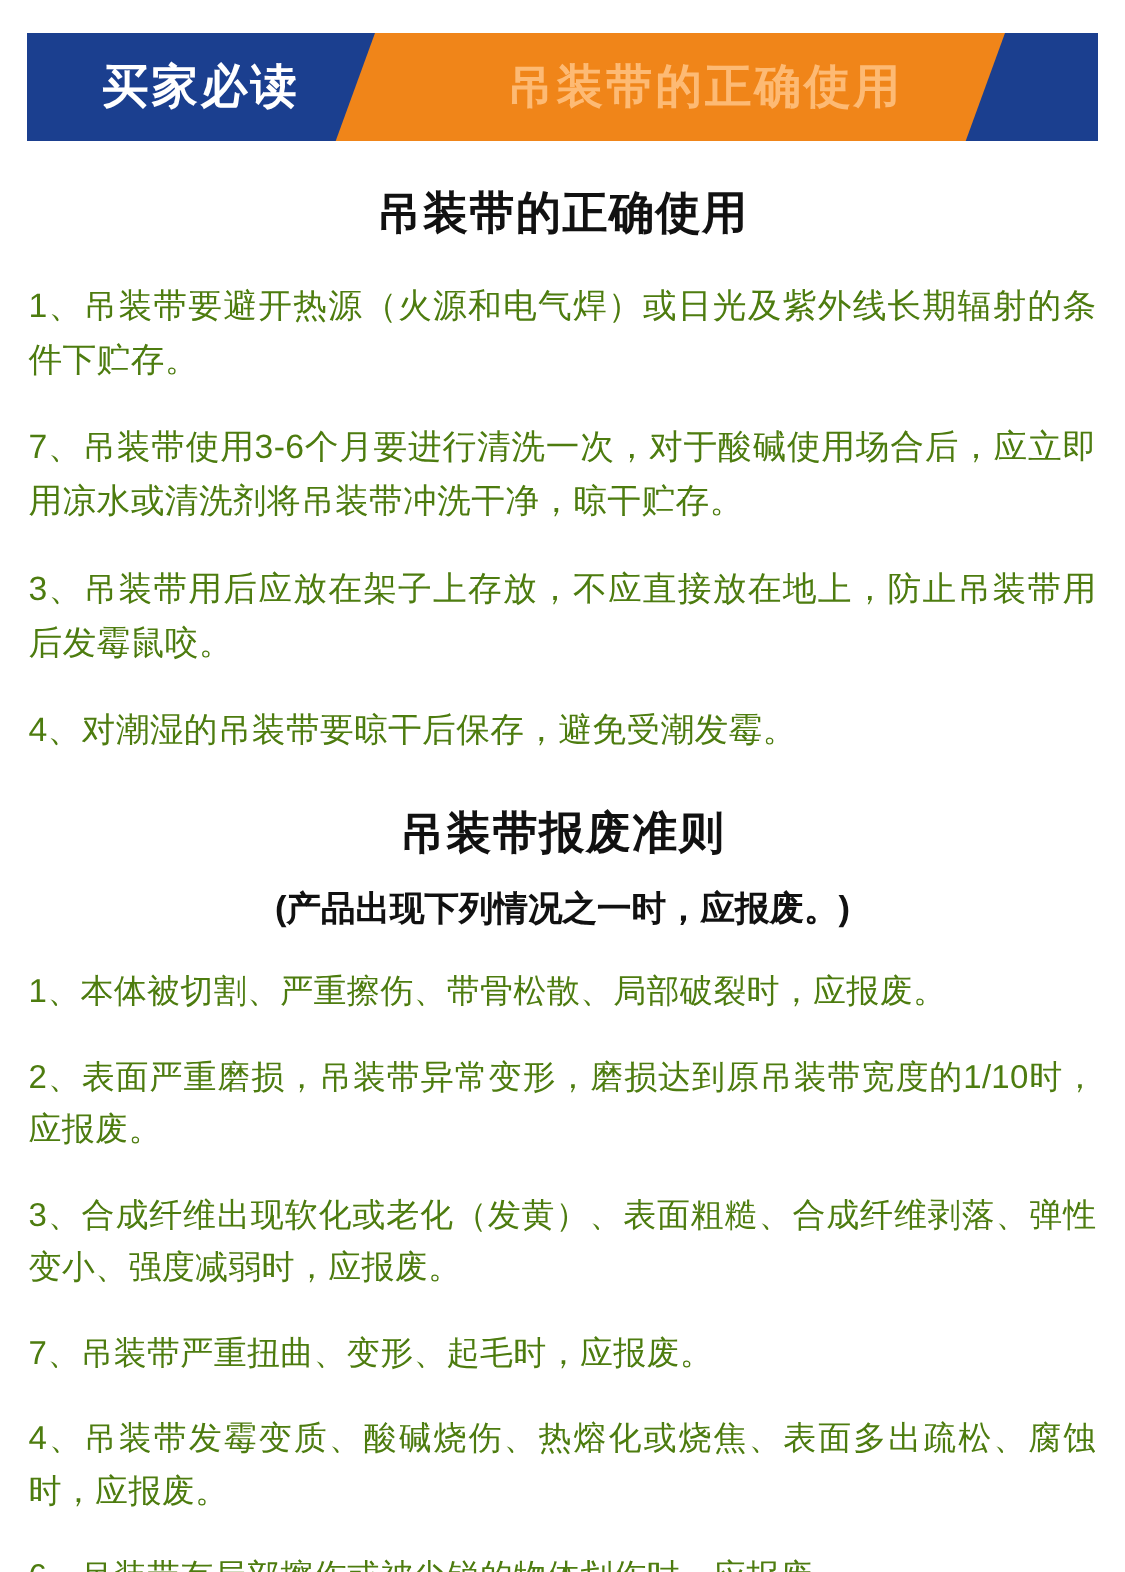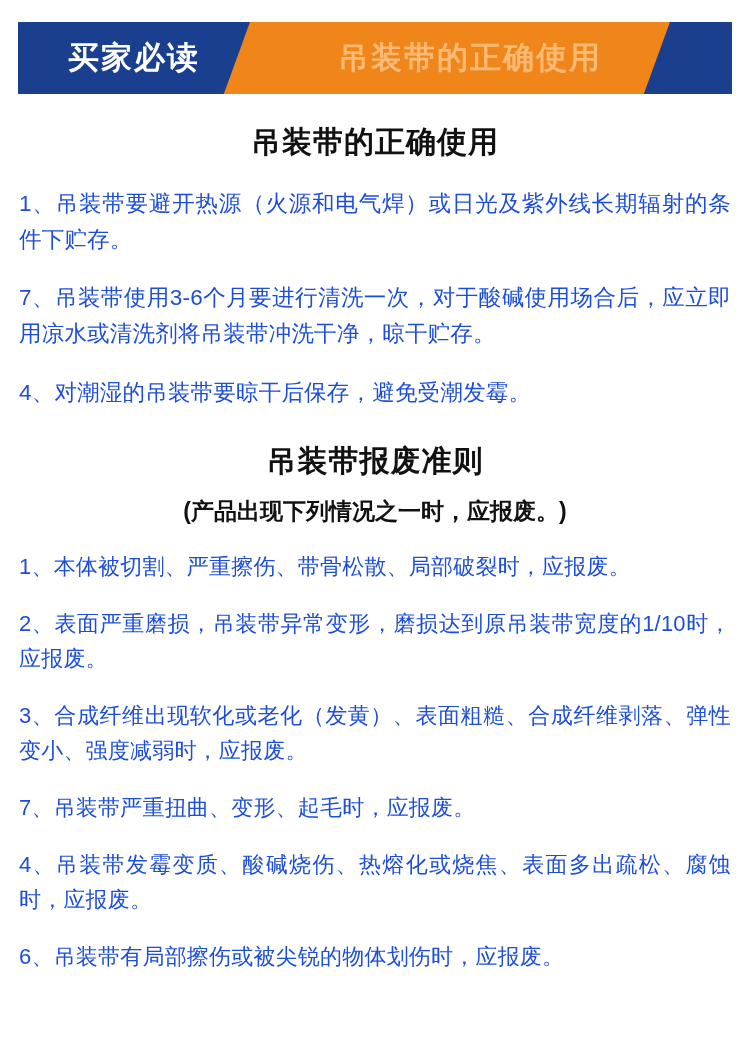--- a/index.html
+++ b/index.html
@@ -99,21 +99,21 @@
     color: #111111;
     margin-top: 14px;
   }
 
   .body-list {
     margin-top: 14px;
   }
   .body-item {
     font-size: 22.5px;
     line-height: 36px;
-    color: #1d4ed8;
+    color: #4d7c0f;
     margin-bottom: 2px;
     text-align: justify;
     letter-spacing: 0.2px;
   }
   .sec2-list .body-item {
     font-size: 22px;
     line-height: 35px;
   }
   .sec1-list { margin-top: 16px; }
   .sec2-list { margin-top: 12px; }
@@ -133,20 +133,21 @@
         <span class="banner-right-text">吊装带的正确使用</span>
       </div>
     </div>
   </div>
 
   <div class="section">
     <div class="section-title sec1-title">吊装带的正确使用</div>
     <div class="body-list sec1-list">
       <p class="body-item">1、吊装带要避开热源（火源和电气焊）或日光及紫外线长期辐射的条件下贮存。</p>
       <p class="body-item">7、吊装带使用3-6个月要进行清洗一次，对于酸碱使用场合后，应立即用凉水或清洗剂将吊装带冲洗干净，晾干贮存。</p>
+      <p class="body-item">3、吊装带用后应放在架子上存放，不应直接放在地上，防止吊装带用后发霉鼠咬。</p>
       <p class="body-item">4、对潮湿的吊装带要晾干后保存，避免受潮发霉。</p>
     </div>
   </div>
 
   <div class="section">
     <div class="section-title sec2-title">吊装带报废准则</div>
     <div class="section-subtitle">(产品出现下列情况之一时，应报废。)</div>
     <div class="body-list sec2-list">
       <p class="body-item">1、本体被切割、严重擦伤、带骨松散、局部破裂时，应报废。</p>
       <p class="body-item">2、表面严重磨损，吊装带异常变形，磨损达到原吊装带宽度的1/10时，应报废。</p>

